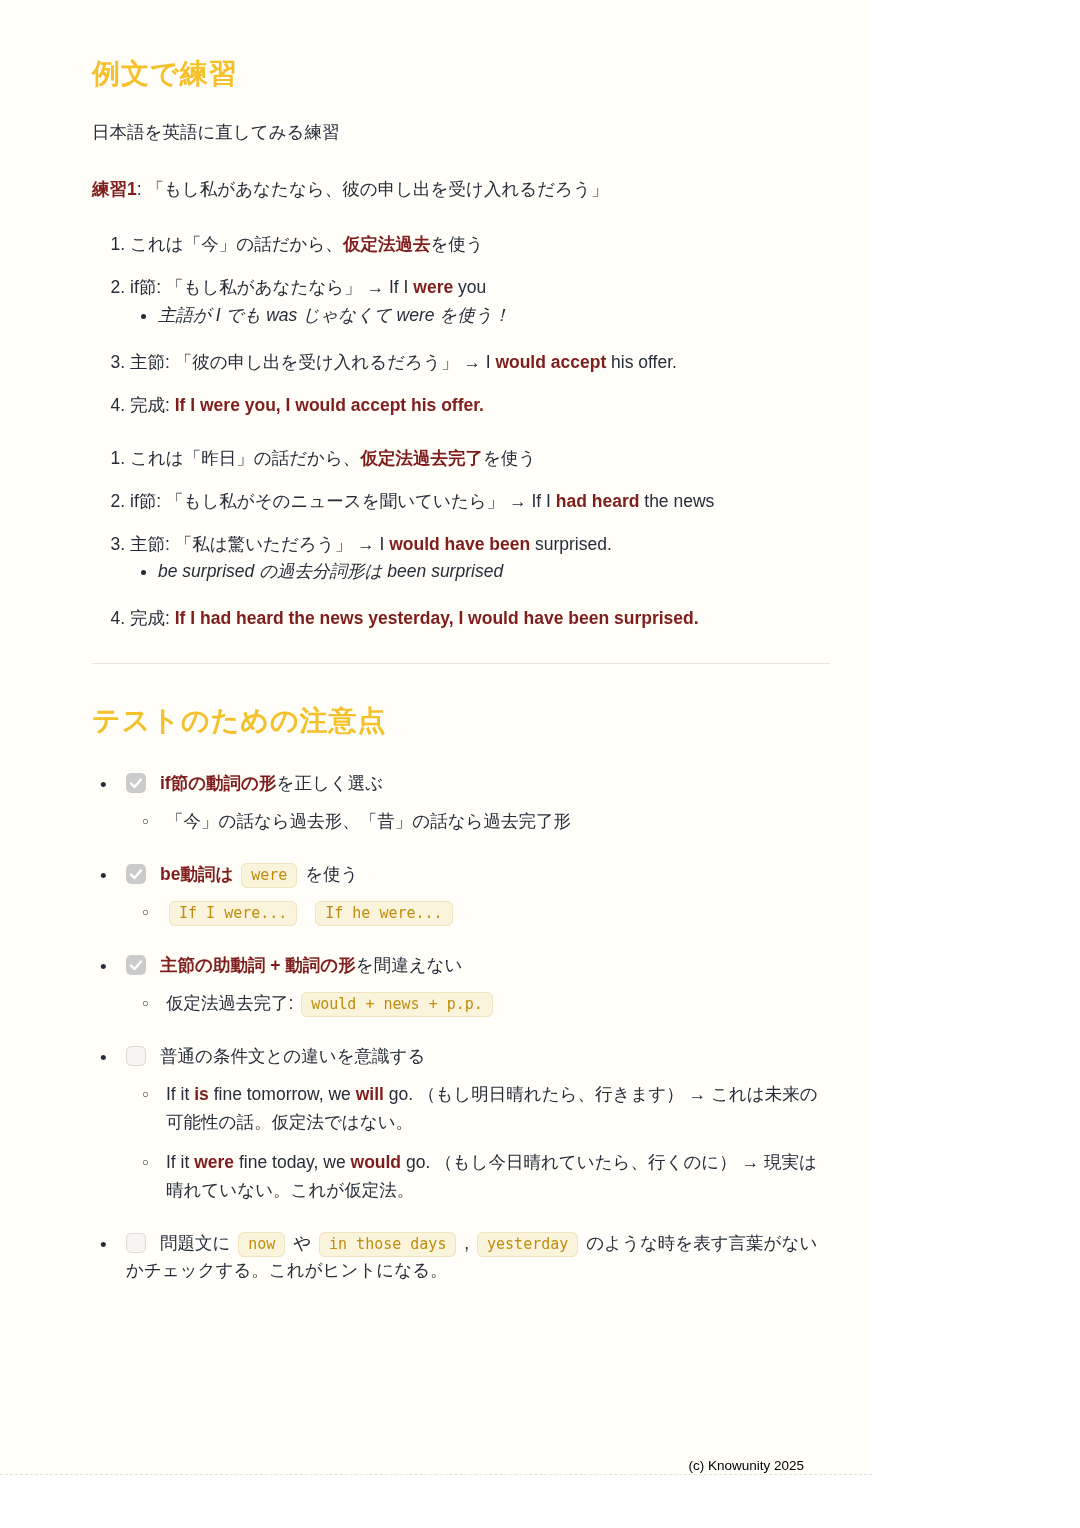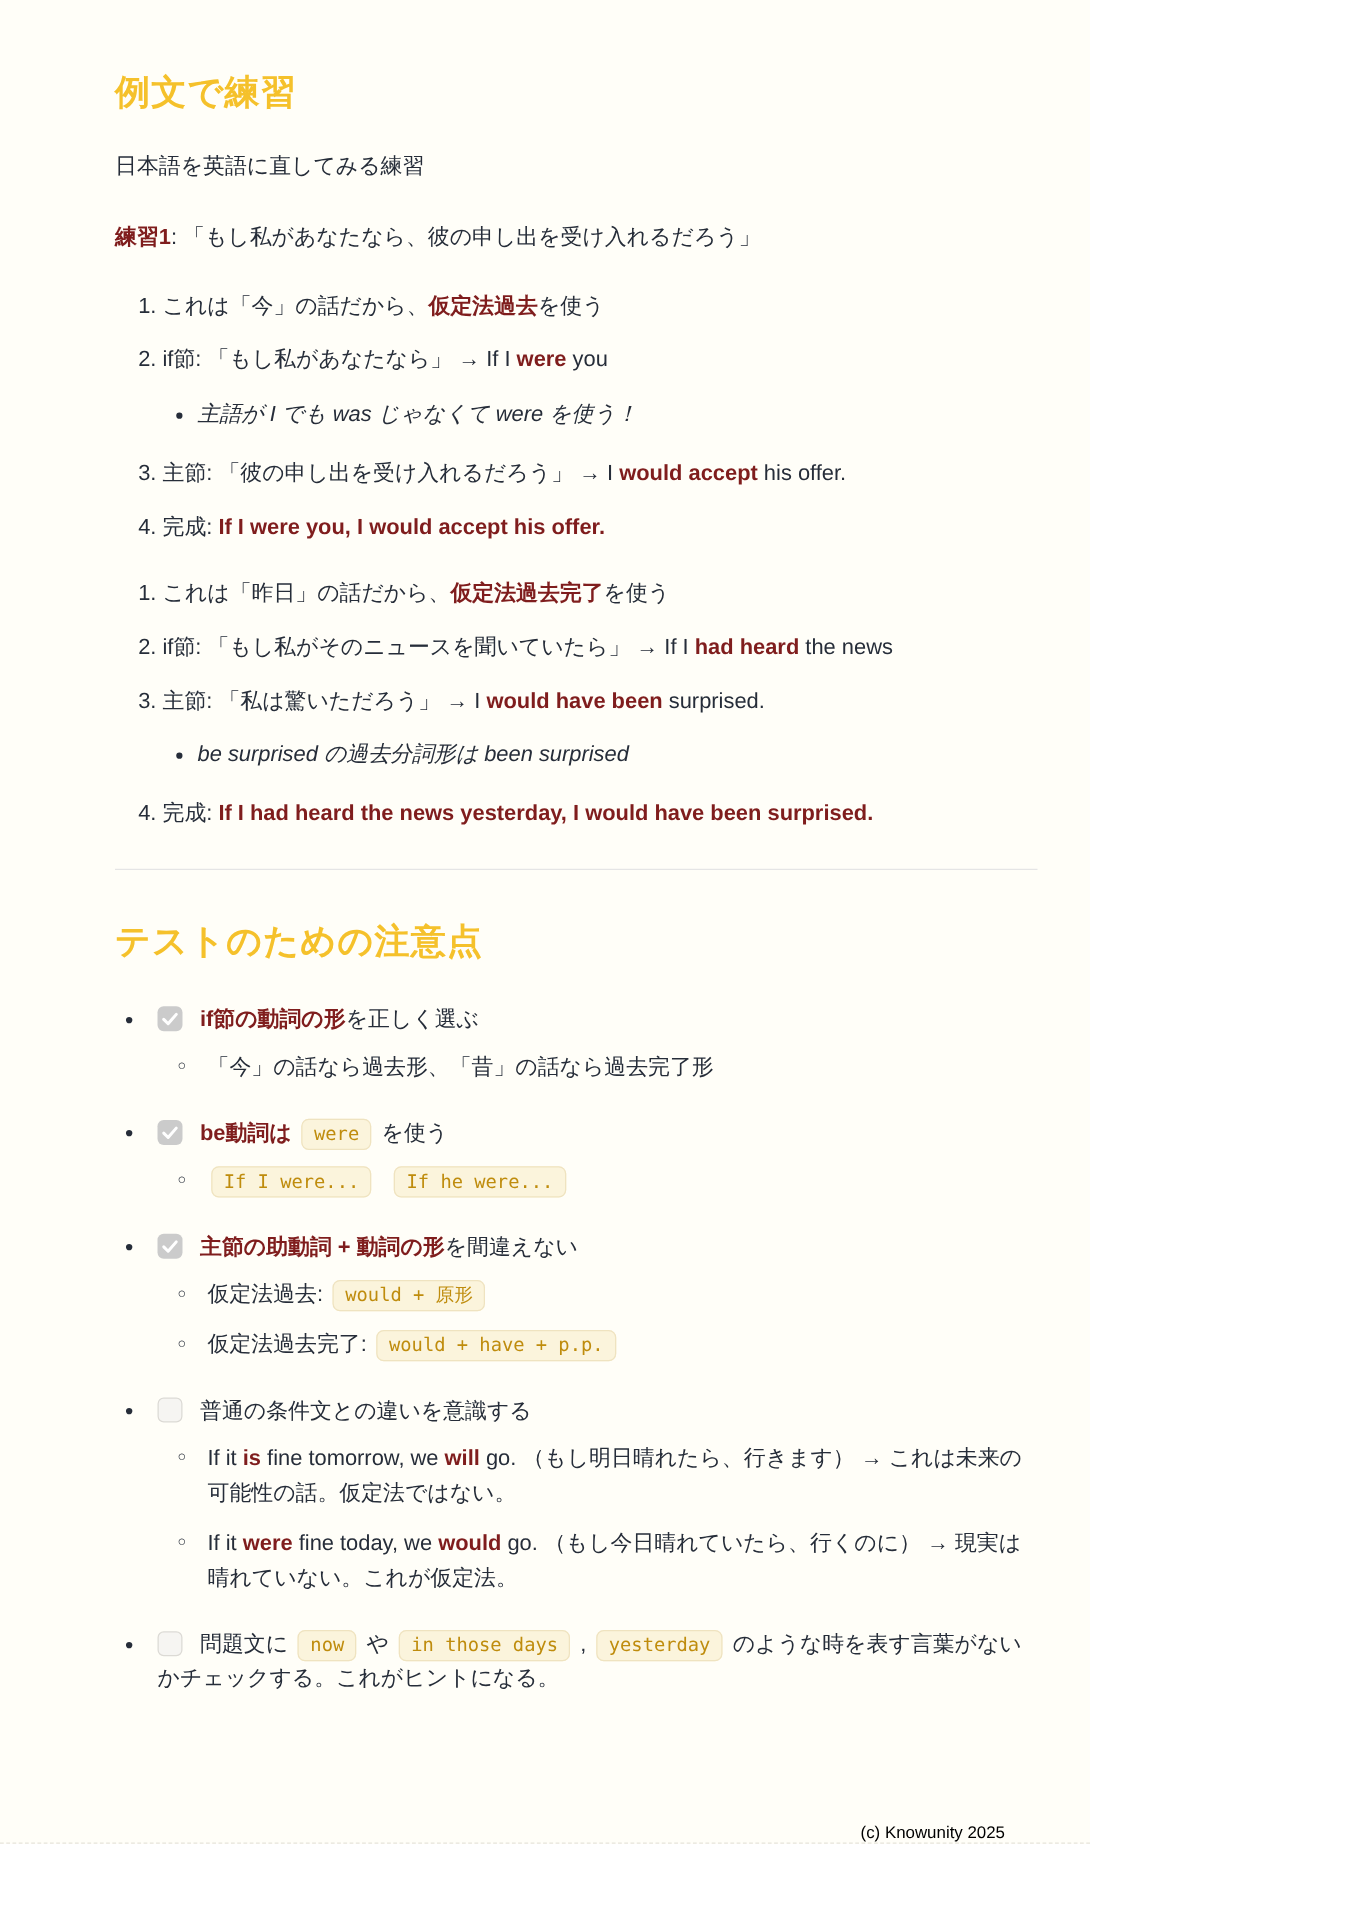--- a/index.html
+++ b/index.html
@@ -47,21 +47,21 @@
   .exercise-prompt { margin: 0 0 28px 0; }
   ol.steps {
     margin: 0 0 26px 0;
     padding-left: 38px;
     font-size: 17.5px;
     line-height: 1.55;
   }
   ol.steps > li { margin-bottom: 16px; }
   ul.note {
     list-style: disc;
-    margin: 16px 0 20px 0;
+    margin: 0 0 20px 0;
     padding-left: 28px;
   }
   ul.note > li { font-style: italic; margin-bottom: 4px; }
   hr.divider {
     border: none;
     border-top: 1px solid #E5E5E5;
     margin: 30px 0 0 0;
     width: 738px;
   }
   ul.checklist {
@@ -196,22 +196,21 @@
         <ul class="subs">
           <li><code class="chip">If I were...</code><span> </span><code class="chip">If he were...</code></li>
         </ul>
       </li>
 
       <li>
         <span class="cb cb--checked"><svg width="14" height="14" viewBox="0 0 14 14">
               <path d="M2 7.5 L5.5 11 L12 3.5" stroke="#ffffff" stroke-width="2.4" fill="none" stroke-linecap="round" stroke-linejoin="round"></path>
             </svg></span><span class="cl-text"><strong>主節の助動詞 + 動詞の形</strong><span>を間違えない</span></span>
         <ul class="subs">
-          <li><span>仮定法過去: </span><code class="chip">would + 原形</code></li>
-          <li><span>仮定法過去完了: </span><code class="chip">would + have + p.p.</code></li>
+          <li><span>仮定法過去完了: </span><code class="chip">would + news + p.p.</code></li>
         </ul>
       </li>
 
       <li>
         <span class="cb cb--unchecked"></span><span class="cl-text"><span>普通の条件文との違いを意識する</span></span>
         <ul class="subs">
           <li><span>If it </span><strong>is</strong><span> fine tomorrow, we </span><strong>will</strong><span> go. （もし明日晴れたら、行きます） → これは未来の可能性の話。仮定法ではない。</span></li>
           <li><span>If it </span><strong>were</strong><span> fine today, we </span><strong>would</strong><span> go. （もし今日晴れていたら、行くのに） → 現実は晴れていない。これが仮定法。</span></li>
         </ul>
       </li>

